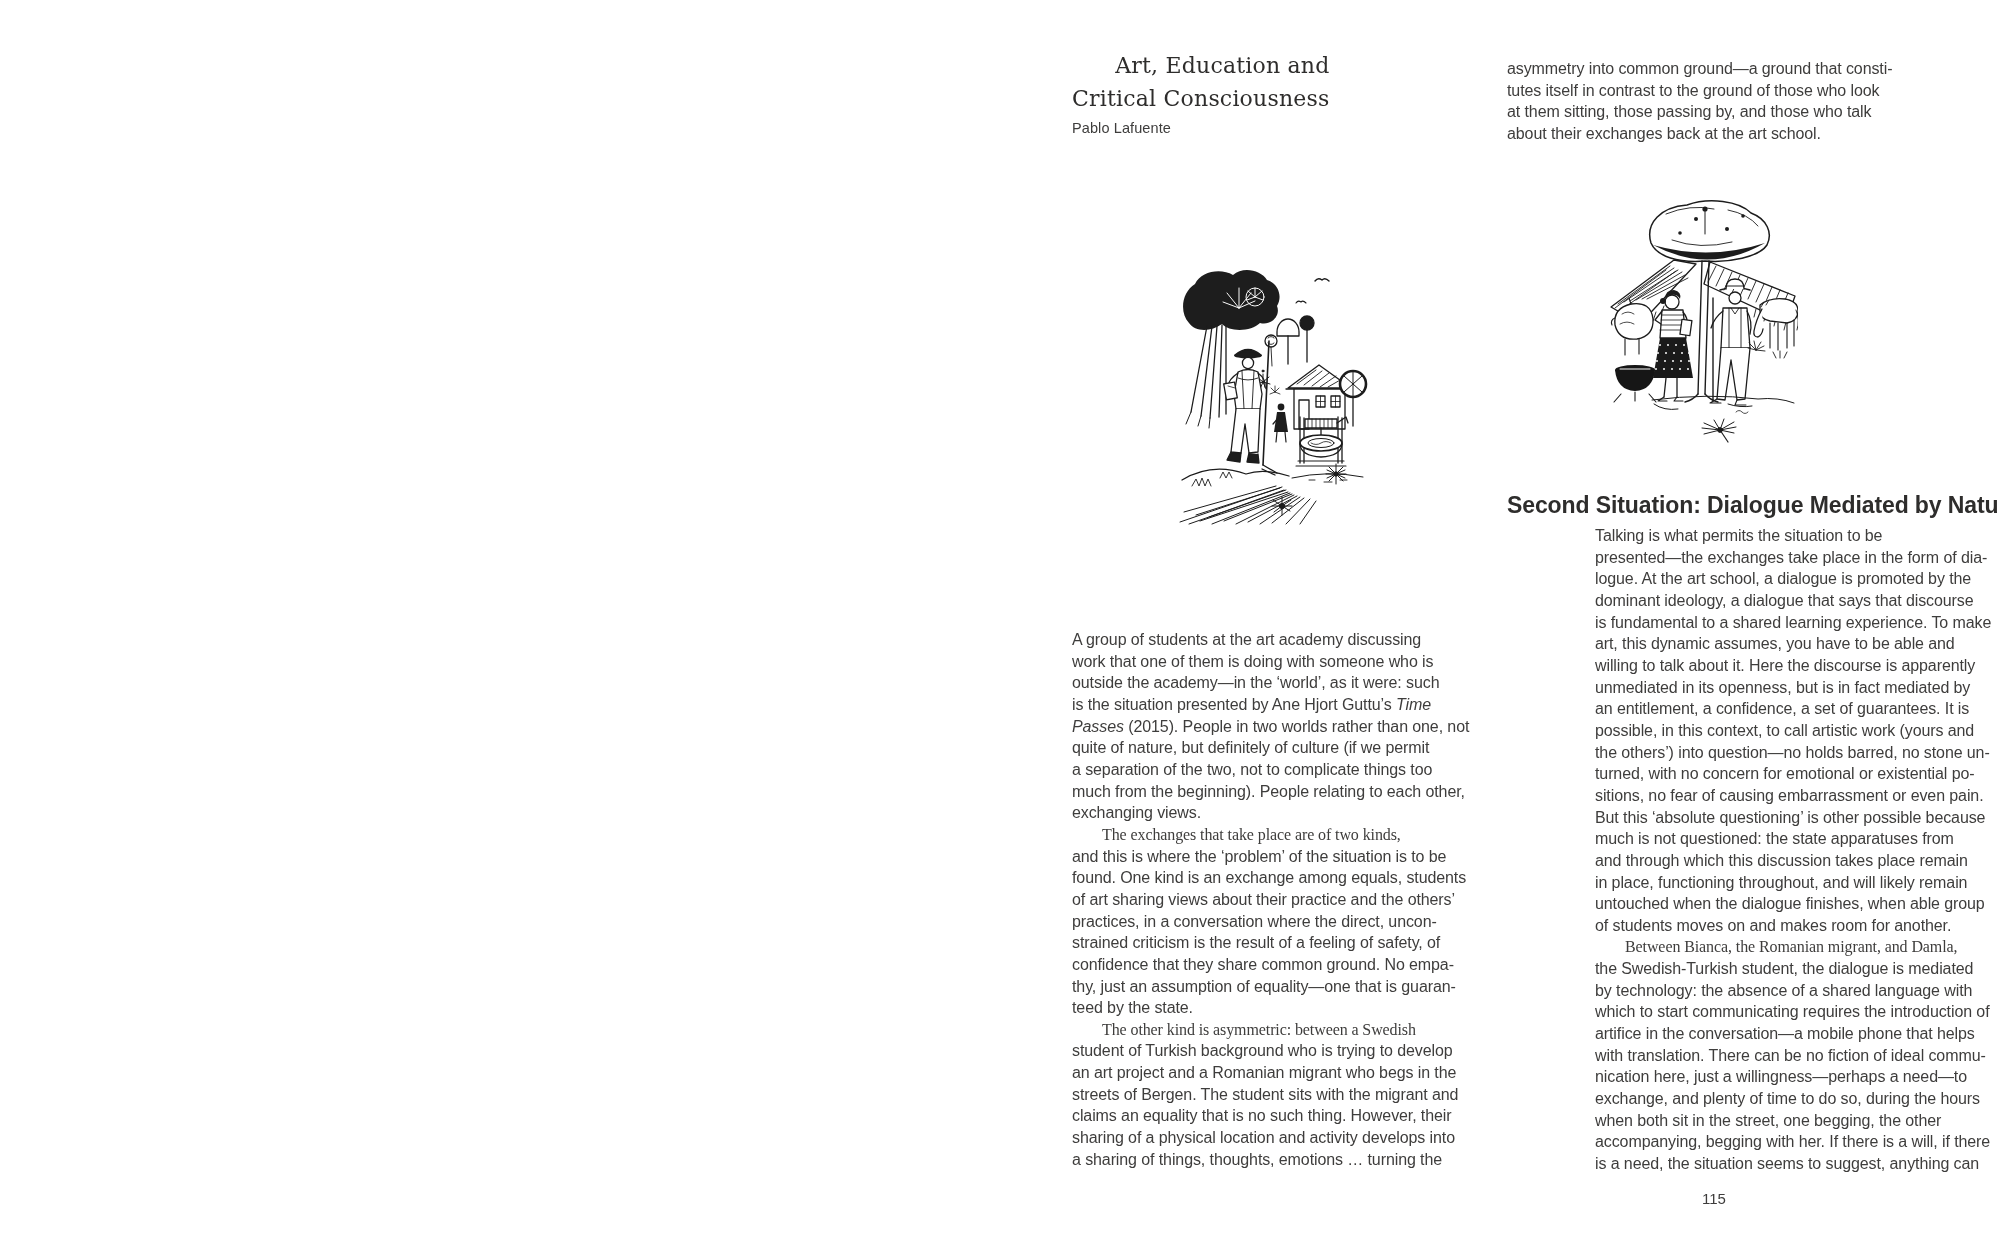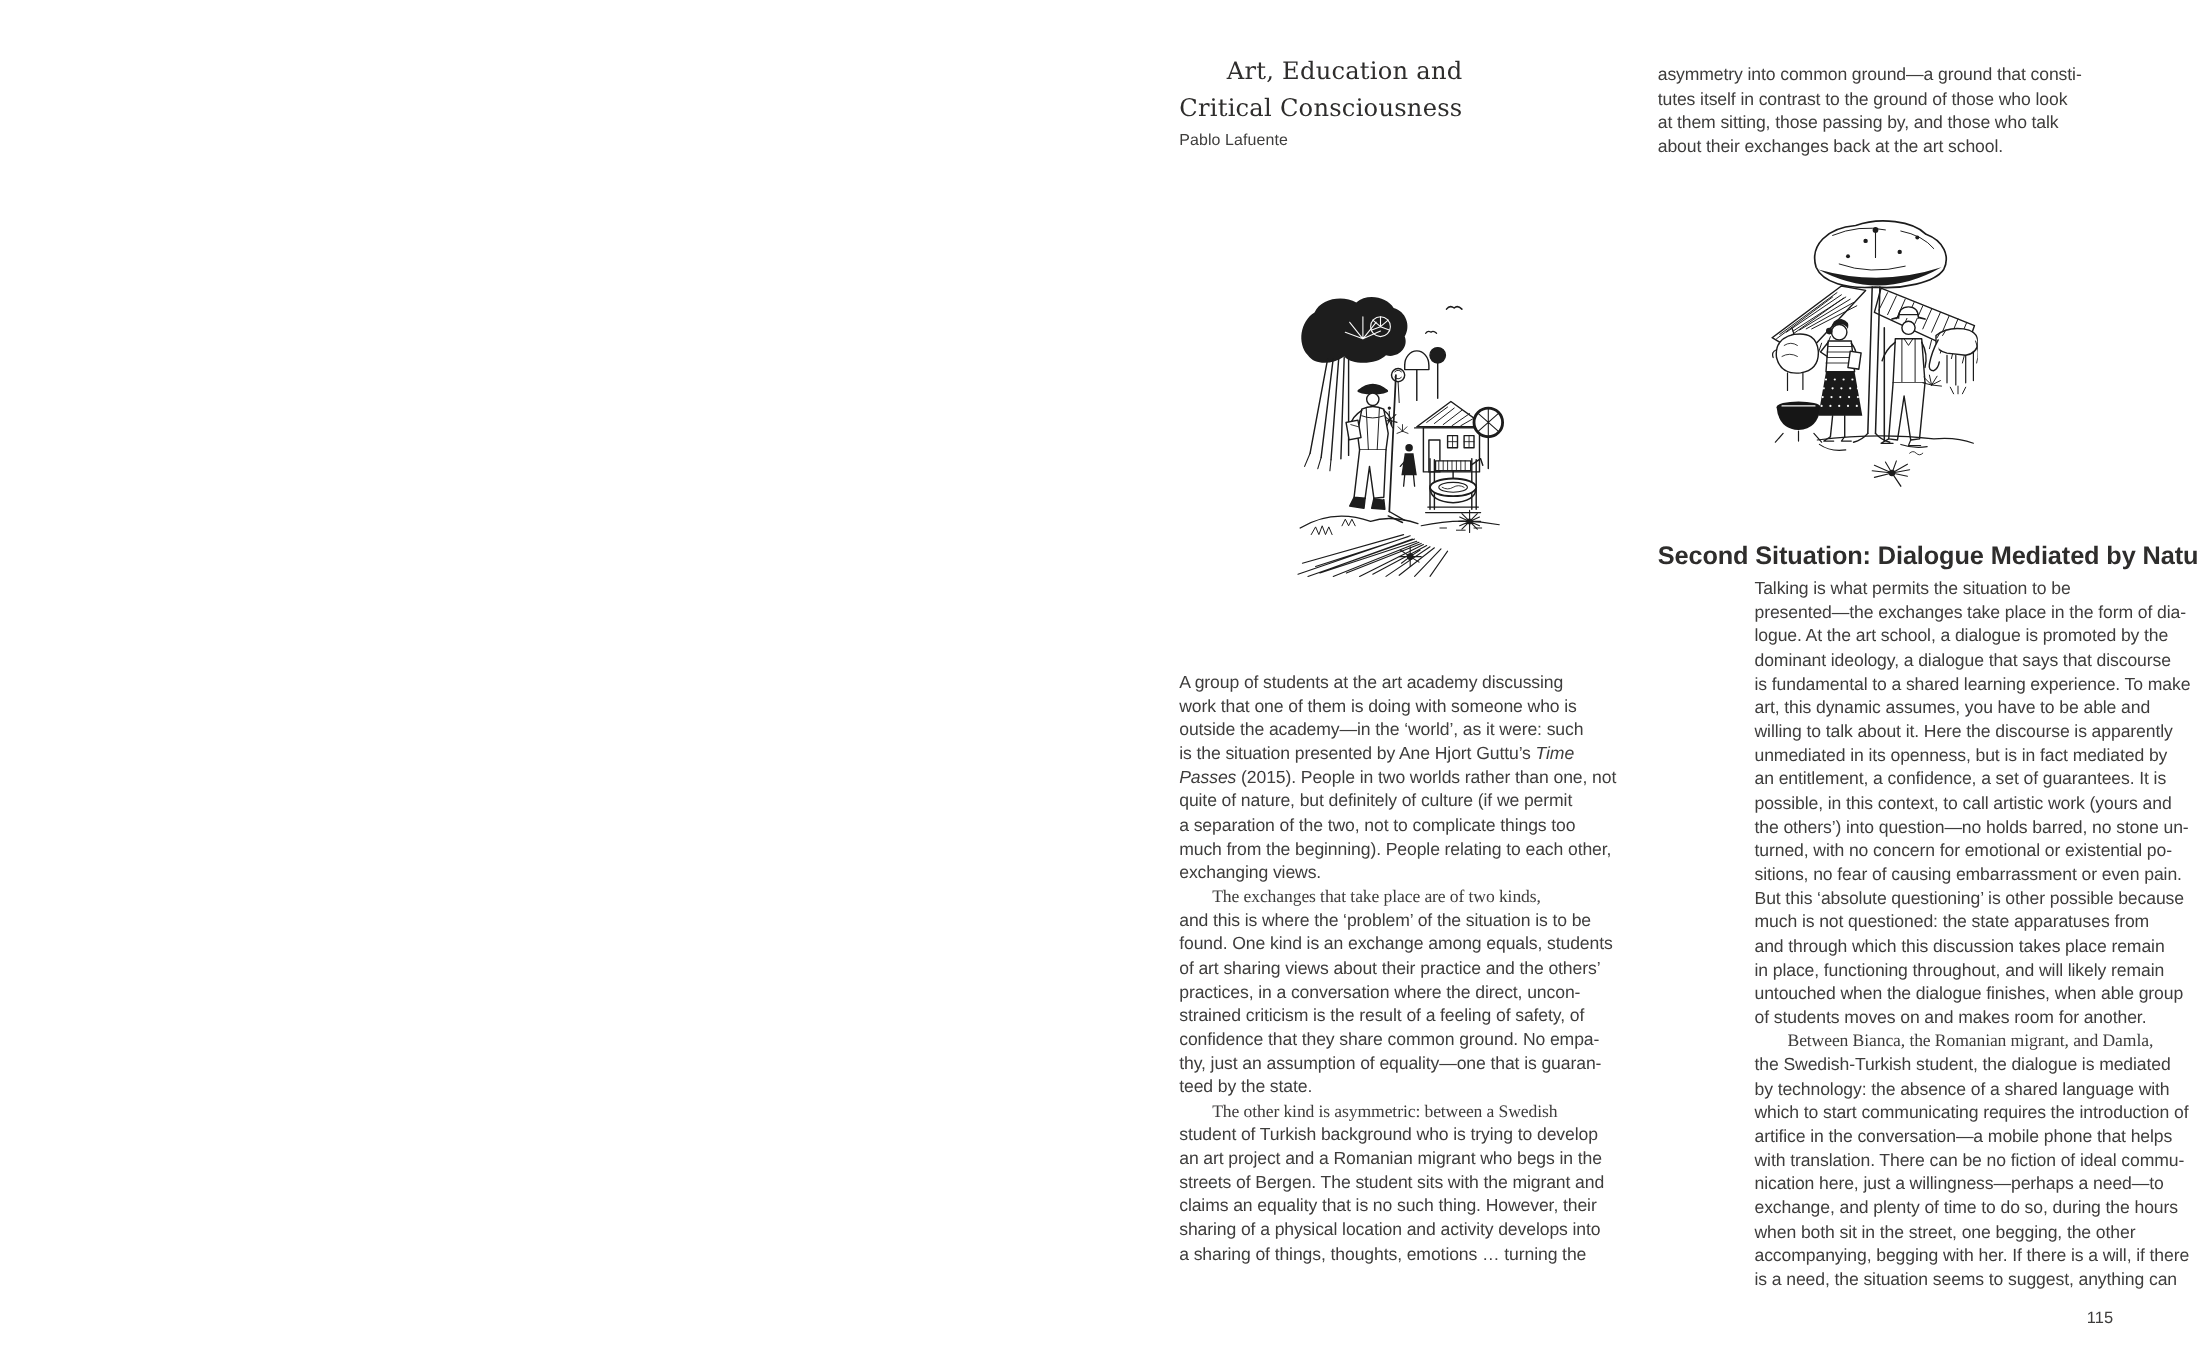--- a/index.html
+++ b/index.html
@@ -22,33 +22,33 @@
   
   .heading{
     font-size:23px;font-weight:bold;line-height:22.2px;color:#2e2d2c;letter-spacing:-0.1px;
   }
   .heading-left{left:1072px;top:580px;}
   .heading-right{left:1507px;top:494px;}
   
   .bodycol{
     font-size:16px;line-height:21.66px;color:#3e3d3c;letter-spacing:-0.1px;
   }
-  .left-body{left:1072px;top:610px;width:418px;}
+  .left-body{left:1072px;top:629px;width:418px;}
   .right-intro{left:1507px;top:58px;width:414px;}
   .right-body{left:1595px;top:525px;width:414px;}
   .tline{white-space:nowrap;}
   .tline.indent{padding-left:30px;font-family:Liberation Serif, serif;}
   .it{font-style:italic;}
   
   .illo1{left:1176px;top:266px;width:192px;height:262px;}
   .illo2{left:1608px;top:198px;width:190px;height:248px;}
   .illo svg{display:block;width:100%;height:100%;}
   
   .folio{
-    left:1507px;top:1190px;width:414px;text-align:right;
+    left:1507px;top:1190px;width:414px;text-align:center;
     font-size:15px;color:#3e3d3c;
   }
 </style>
 </head>
 <body>
 
 <div class="spread">
 
   <div class="abs title">
       <div class="tline"><span>Art, Education and</span></div>

